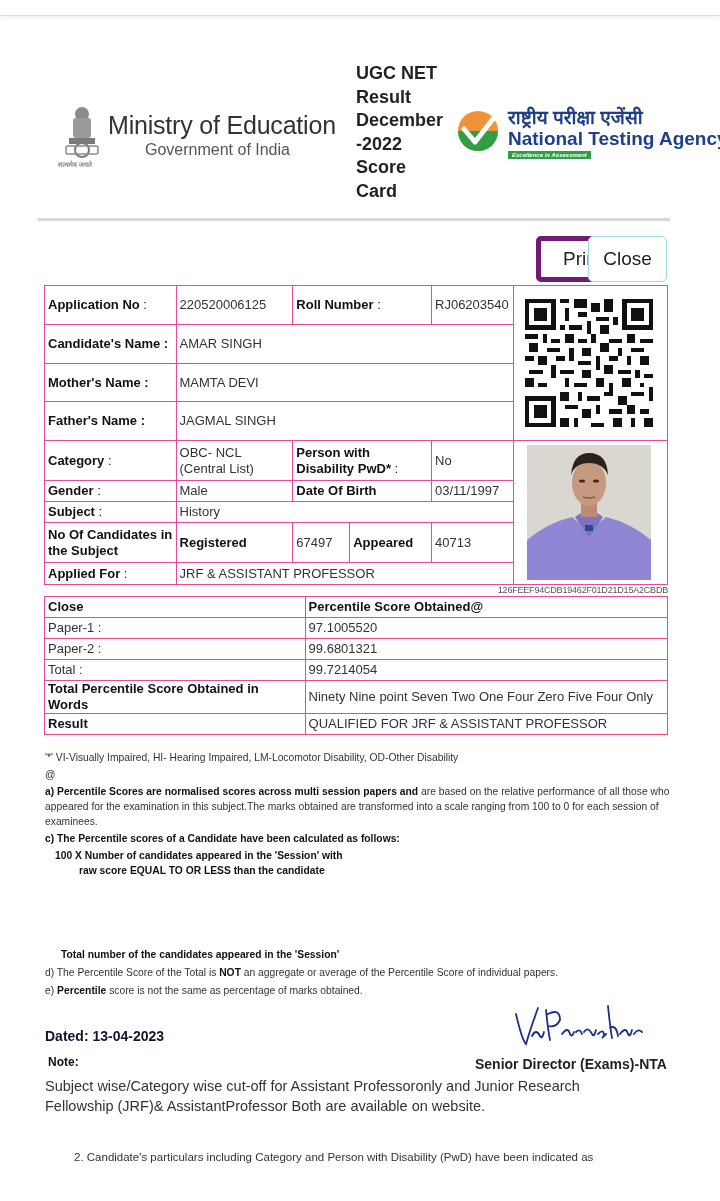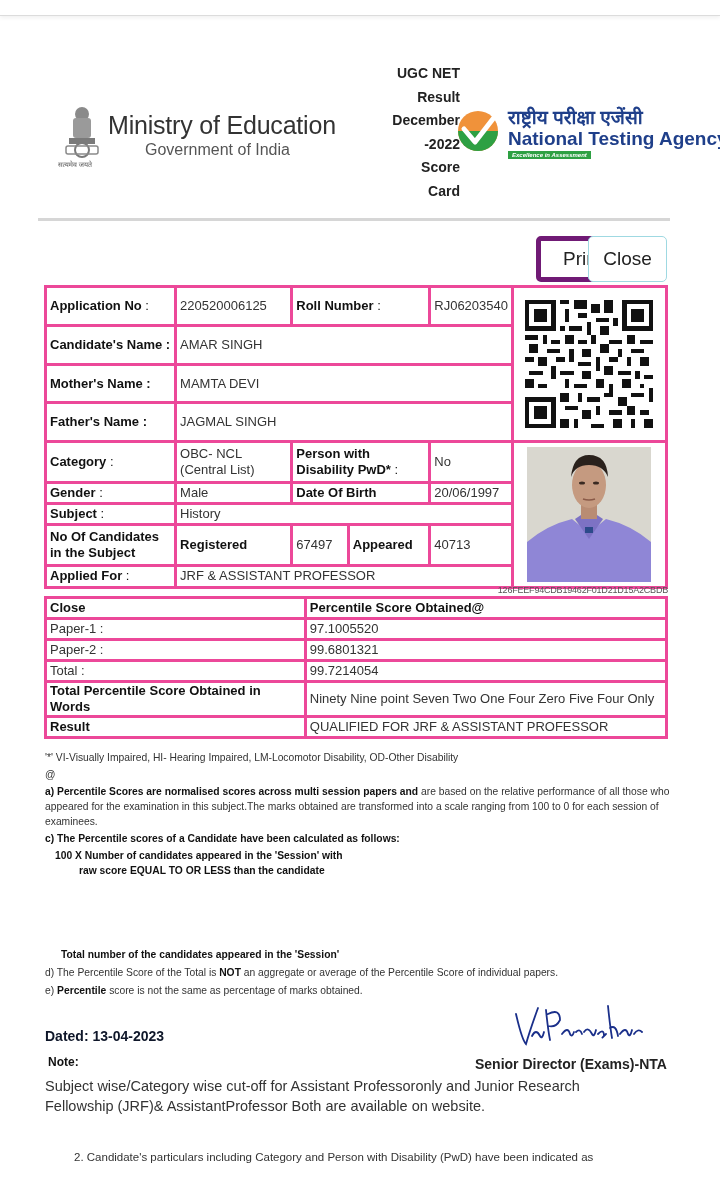--- a/index.html
+++ b/index.html
@@ -8,38 +8,38 @@
 
   .topbar { position: absolute; left: 0; top: 0; width: 720px; height: 16px; background: #fff;
     border-bottom: 1px solid #dcdcdc; box-shadow: 0 2px 4px rgba(0,0,0,0.06); }
 
   
   .header { position: absolute; left: 40px; top: 62px; width: 680px; height: 140px; }
   .emblem { position: absolute; left: 22px; top: 42px; width: 40px; height: 60px; }
   .emblem-caption { position: absolute; left: 18px; top: 98px; font-size: 7px; color: #555; }
   .moe-title { position: absolute; left: 68px; top: 49px; font-size: 25px; color: #333; white-space: nowrap; letter-spacing: -0.2px; }
   .moe-sub { position: absolute; left: 69px; top: 79px; font-size: 16px; color: #555; white-space: nowrap; margin-left: 36px; }
-  .center-title { position: absolute; left: 316px; top: 0px; width: 104px; text-align: right;
-    font-size: 14px; font-weight: bold; line-height: 23.5px; color: #222; }
+  .center-title { position: absolute; left: 316px; top: 0px; width: 104px; text-align: left;
+    font-size: 18px; font-weight: bold; line-height: 23.5px; color: #222; }
   .nta-logo { position: absolute; left: 416px; top: 47px; width: 44px; height: 44px; }
   .nta-hindi { position: absolute; left: 468px; top: 42px; font-size: 19px; color: #1f3f8a; white-space: nowrap; font-weight: bold; }
   .nta-eng { position: absolute; left: 468px; top: 66px; font-size: 19px; color: #1f3f8a; font-weight: bold; white-space: nowrap; }
   .nta-tag { position: absolute; left: 468px; top: 89px; background: #2ea043; color: #fff; font-size: 6px; font-style: italic;
     font-weight: bold; padding: 1px 4px; white-space: nowrap; }
   .divider { position: absolute; left: 38px; top: 218px; width: 632px; height: 3px; background: #d6d6d6; }
 
   
   .btn { position: absolute; top: 236px; height: 46px; background: #fff; border-radius: 5px;
     font-size: 19px; color: #222; font-family: "Liberation Sans", sans-serif; cursor: pointer; }
   .btn-print { left: 536px; width: 93px; border: 5px solid #701a75; }
   .btn-close { left: 588px; width: 79px; border: 1px solid #9fd9e2; }
 
   
   table { border-collapse: collapse; font-size: 13px; }
-  td { border: 3px solid #ec4899; padding: 0 3px; vertical-align: middle; line-height: 16px; }
+  td { border: 1px solid #ec4899; padding: 0 3px; vertical-align: middle; line-height: 16px; }
   .info { position: absolute; left: 44px; top: 285px; width: 624px; }
   .lbl { font-weight: bold; color: #111; }
   .lbl .colon { font-weight: normal; }
   .val { color: #333; }
   .side { padding: 0; text-align: center; vertical-align: middle; }
   .qr-wrap { width: 150px; height: 152px; display: flex; align-items: center; justify-content: center; }
   .photo-wrap { width: 150px; height: 143px; display: flex; align-items: center; justify-content: center; }
 
   .hash { position: absolute; left: 44px; top: 585px; width: 624px; text-align: right; font-size: 9px; color: #555; letter-spacing: -0.2px; }
 
@@ -171,21 +171,21 @@
           <path d="M56 52 Q62 54 68 52" stroke="#8a5a48" stroke-width="1.5" fill="none"></path>
           <rect x="58" y="80" width="8" height="6" fill="#2c4a8a"></rect>
         </svg>
       </div>
     </td>
   </tr>
   <tr style="height:21px">
     <td class="lbl"><span>Gender</span><span class="colon"> :</span></td>
     <td class="val">Male</td>
     <td class="lbl" colspan="2">Date Of Birth</td>
-    <td class="val">20/06/1997</td>
+    <td class="val">03/11/1997</td>
   </tr>
   <tr style="height:21px">
     <td class="lbl"><span>Subject</span><span class="colon"> :</span></td>
     <td class="val" colspan="4">History</td>
   </tr>
   <tr style="height:40px">
     <td class="lbl">No Of Candidates in the Subject</td>
     <td class="lbl">Registered</td>
     <td class="val">67497</td>
     <td class="lbl">Appeared</td>

